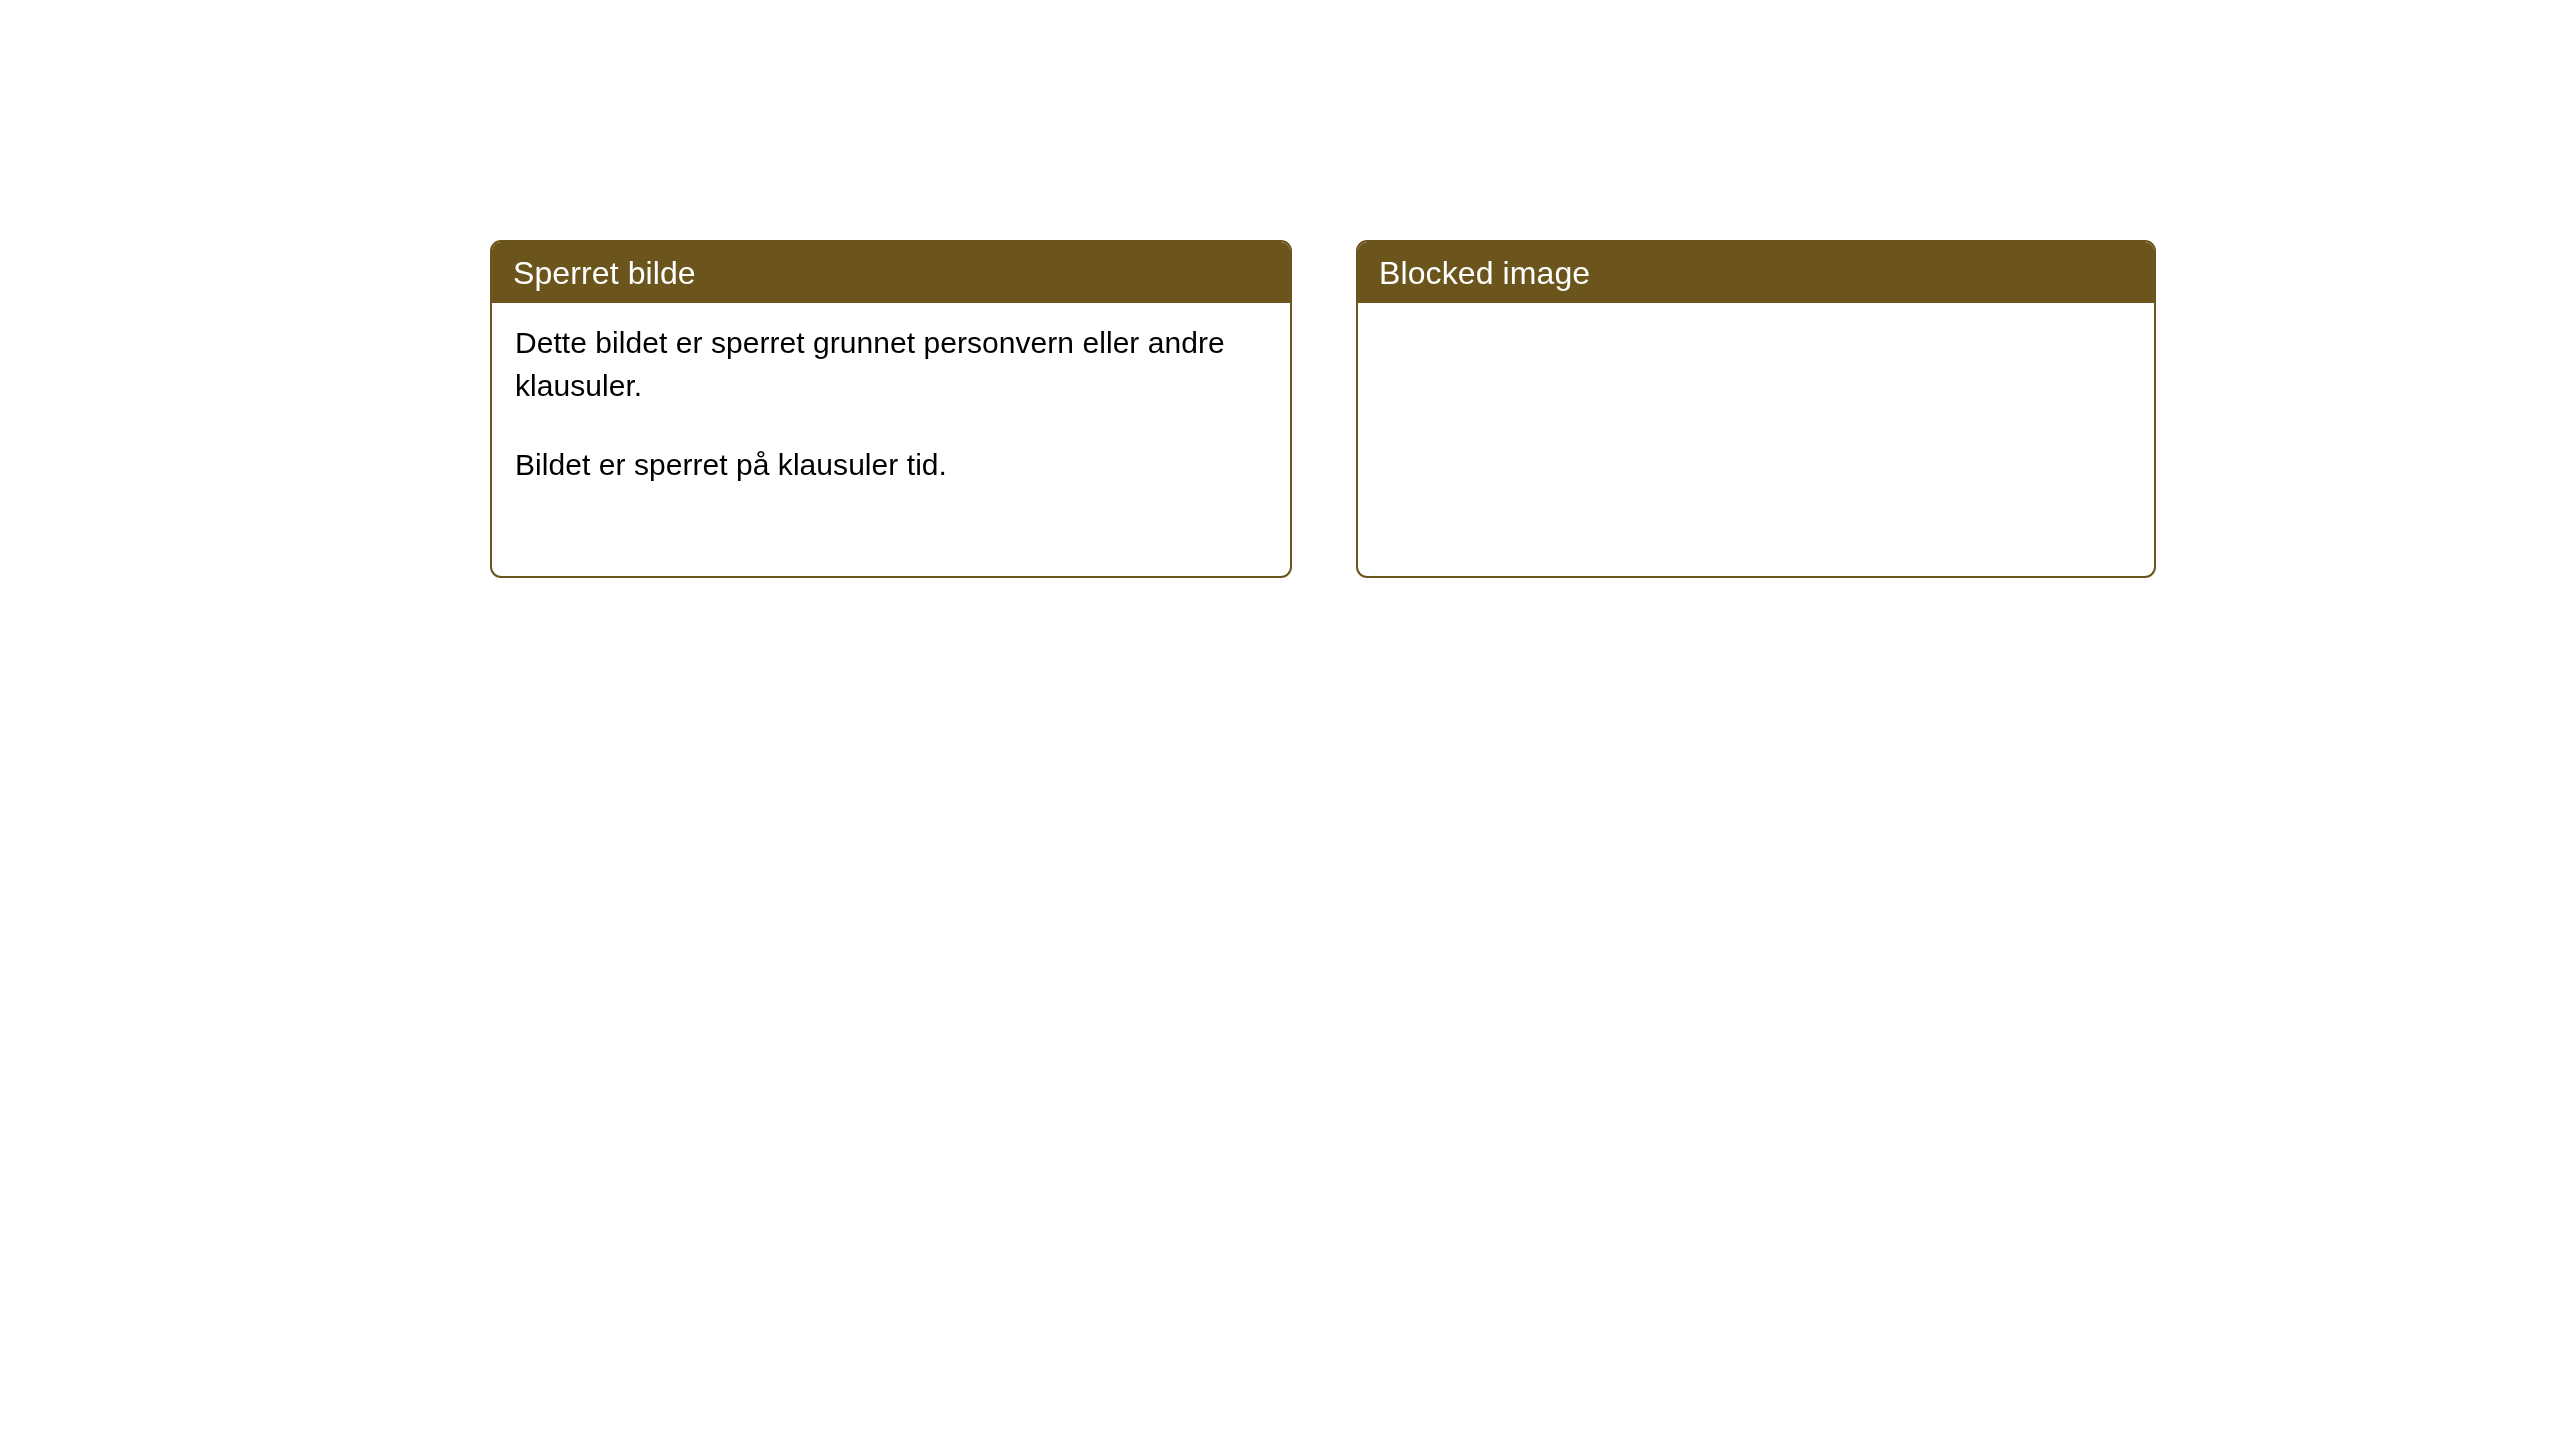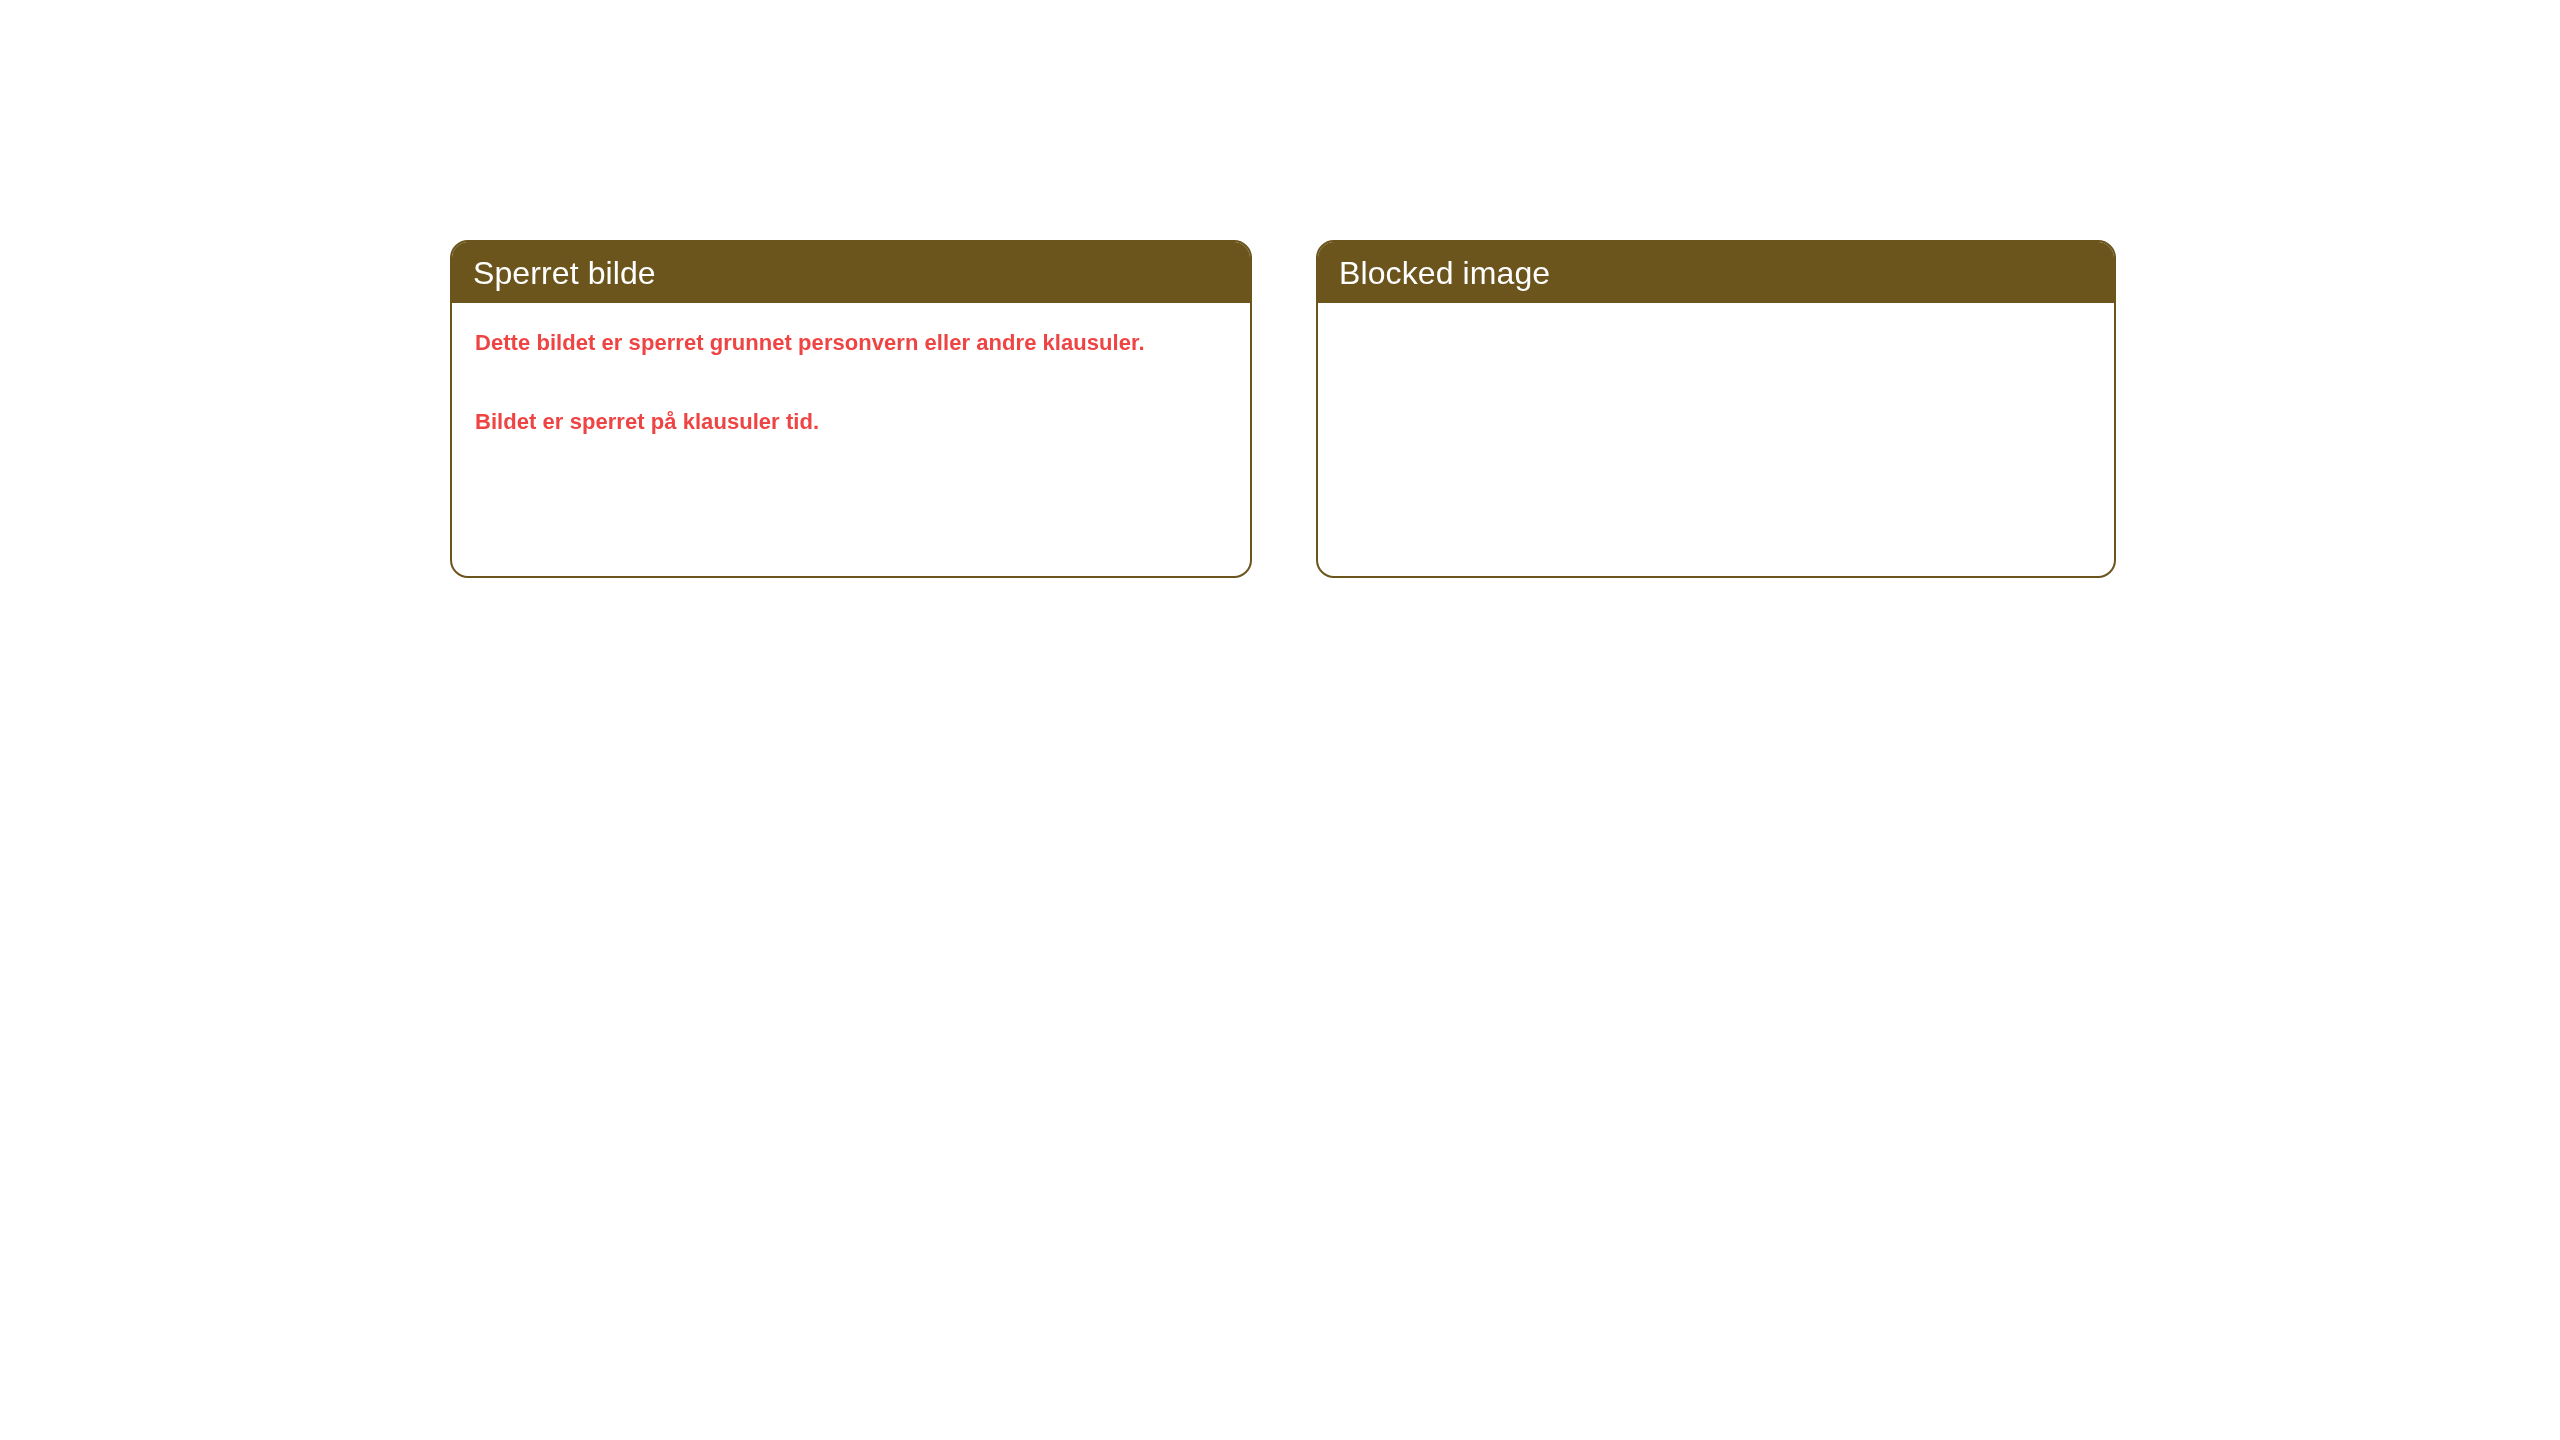--- a/index.html
+++ b/index.html
@@ -21,22 +21,23 @@
     width: 2560px;
     height: 1440px;
   }
 
   
   .notice-card {
     position: absolute;
     box-sizing: border-box;
     background: #ffffff;
     border: 2px solid #6b551c;
-    border-radius: 18px;
+    border-radius: 11px;
     overflow: hidden;
+    margin-left: 40px;
   }
 
   .notice-card.card-no {
     left: 450px;
     top: 240px;
     width: 802px;
     height: 338px;
   }
 
   .notice-card.card-en {
@@ -64,23 +65,23 @@
     white-space: nowrap;
   }
 
   .card-body {
     box-sizing: border-box;
     padding: 18px 24px 0 23px;
   }
 
   .card-body p {
     margin: 0;
-    color: #ef4444;
-    font-size: 22px;
-    font-weight: 700;
+    color: #000000;
+    font-size: 30px;
+    font-weight: 400;
     line-height: 43px;
     letter-spacing: 0.05px;
   }
 
   .card-body p + p {
     margin-top: 36px;
   }
 </style>
 </head>
 <body>

